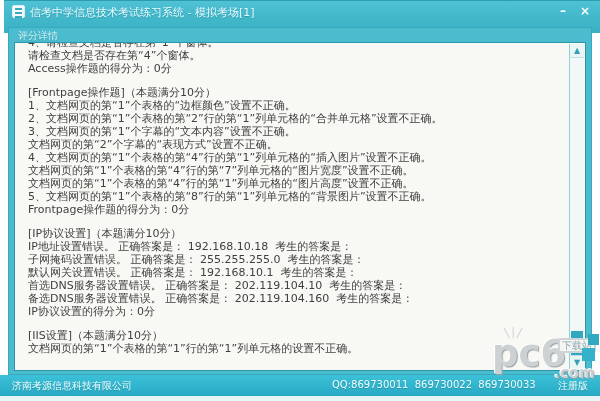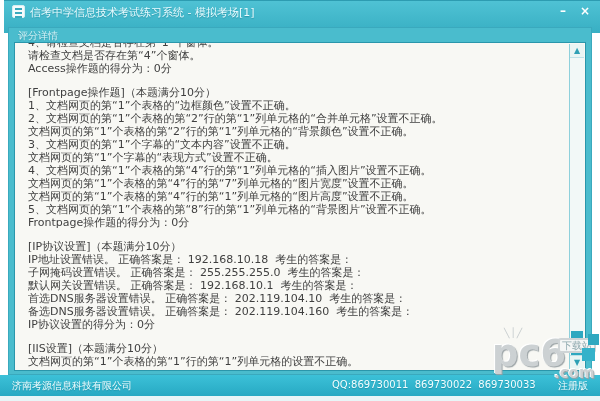--- a/index.html
+++ b/index.html
@@ -94,23 +94,22 @@
     <div class="content">
       <div class="text-clip">
         <div class="lines">
             <div class="line">4、请检查文档是否存在第“1”个窗体。</div>
             <div class="line">请检查文档是否存在第“4”个窗体。</div>
             <div class="line">Access操作题的得分为：0分</div>
             <div class="line blank"></div>
             <div class="line">[Frontpage操作题]（本题满分10分）</div>
             <div class="line">1、文档网页的第“1”个表格的“边框颜色”设置不正确。</div>
             <div class="line">2、文档网页的第“1”个表格的第“2”行的第“1”列单元格的“合并单元格”设置不正确。</div>
-            <div class="line">文档网页的第“1”个表格的第“2”行的第“1”列单元格的“背景颜色”设置不正确。</div>
             <div class="line">3、文档网页的第“1”个字幕的“文本内容”设置不正确。</div>
-            <div class="line">文档网页的第“1”个字幕的“表现方式”设置不正确。</div>
+            <div class="line">文档网页的第“2”个字幕的“表现方式”设置不正确。</div>
             <div class="line">4、文档网页的第“1”个表格的第“4”行的第“1”列单元格的“插入图片”设置不正确。</div>
             <div class="line">文档网页的第“1”个表格的第“4”行的第“7”列单元格的“图片宽度”设置不正确。</div>
             <div class="line">文档网页的第“1”个表格的第“4”行的第“1”列单元格的“图片高度”设置不正确。</div>
             <div class="line">5、文档网页的第“1”个表格的第“8”行的第“1”列单元格的“背景图片”设置不正确。</div>
             <div class="line">Frontpage操作题的得分为：0分</div>
             <div class="line blank"></div>
             <div class="line">[IP协议设置]（本题满分10分）</div>
             <div class="line">IP地址设置错误。 正确答案是： 192.168.10.18  考生的答案是：</div>
             <div class="line">子网掩码设置错误。 正确答案是： 255.255.255.0  考生的答案是：</div>
             <div class="line">默认网关设置错误。 正确答案是： 192.168.10.1  考生的答案是：</div>

